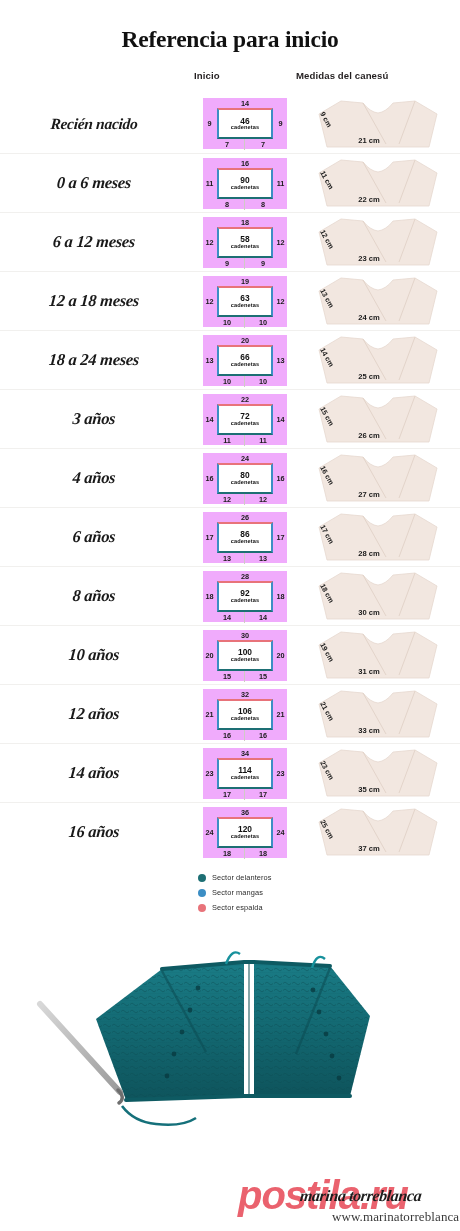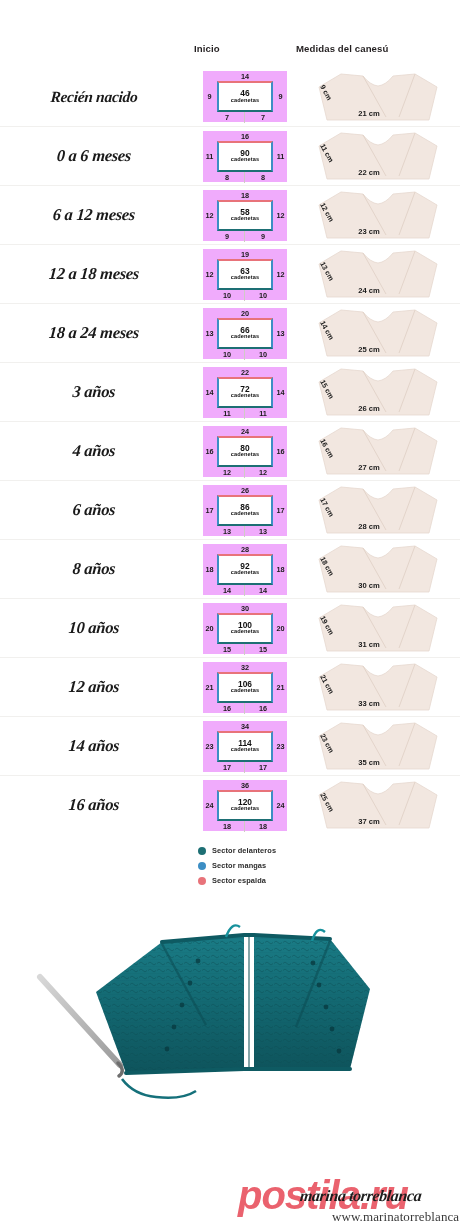--- a/index.html
+++ b/index.html
@@ -89,21 +89,21 @@
   }
   .c-w {
     position:absolute; left:22px; bottom:5px; width:72px; text-align:center;
     font-size:7.6px; font-weight:700; color:#1a1a1a; white-space:nowrap;
   }
 
   
   #legend { margin-top:10px; padding-left:198px; }
   .lg-item { display:flex; align-items:center; height:13px; margin-bottom:2px; }
   .lg-dot { width:8px; height:8px; border-radius:50%; margin-right:6px; flex:none; }
-  .lg-txt { font-size:7.4px; font-weight:700; color:#2c2c2c; letter-spacing:.1px; }
+  .lg-txt { font-size:7.4px; font-weight:400; color:#2c2c2c; letter-spacing:.1px; }
 
   
   #photo { position:relative; height:205px; margin-top:10px; }
   #photo svg { display:block; margin:0 auto; }
 
   
   #footer { position:absolute; left:0; bottom:0; width:460px; height:72px; }
   #watermark {
     position:absolute; left:238px; top:14px;
     font-family:Liberation Sans, sans-serif; font-style:italic; font-weight:700;
@@ -117,20 +117,21 @@
   }
   #brand-url {
     position:absolute; left:332px; top:50px;
     font-size:13px; color:#3a3a3a; letter-spacing:.1px;font-family:Liberation Serif, serif;
   }
 </style>
 </head>
 <body>
 
 <div id="title">
+  <span class="l">Referencia para inicio</span>
 </div>
 
 <div id="col-headers">
   <div class="ch" id="ch-inicio">Inicio</div>
   <div class="ch" id="ch-canesu">Medidas del canesú</div>
 </div>
 
 <div id="table">
     <div class="row">
       <div class="size-label">Recién nacido</div>

